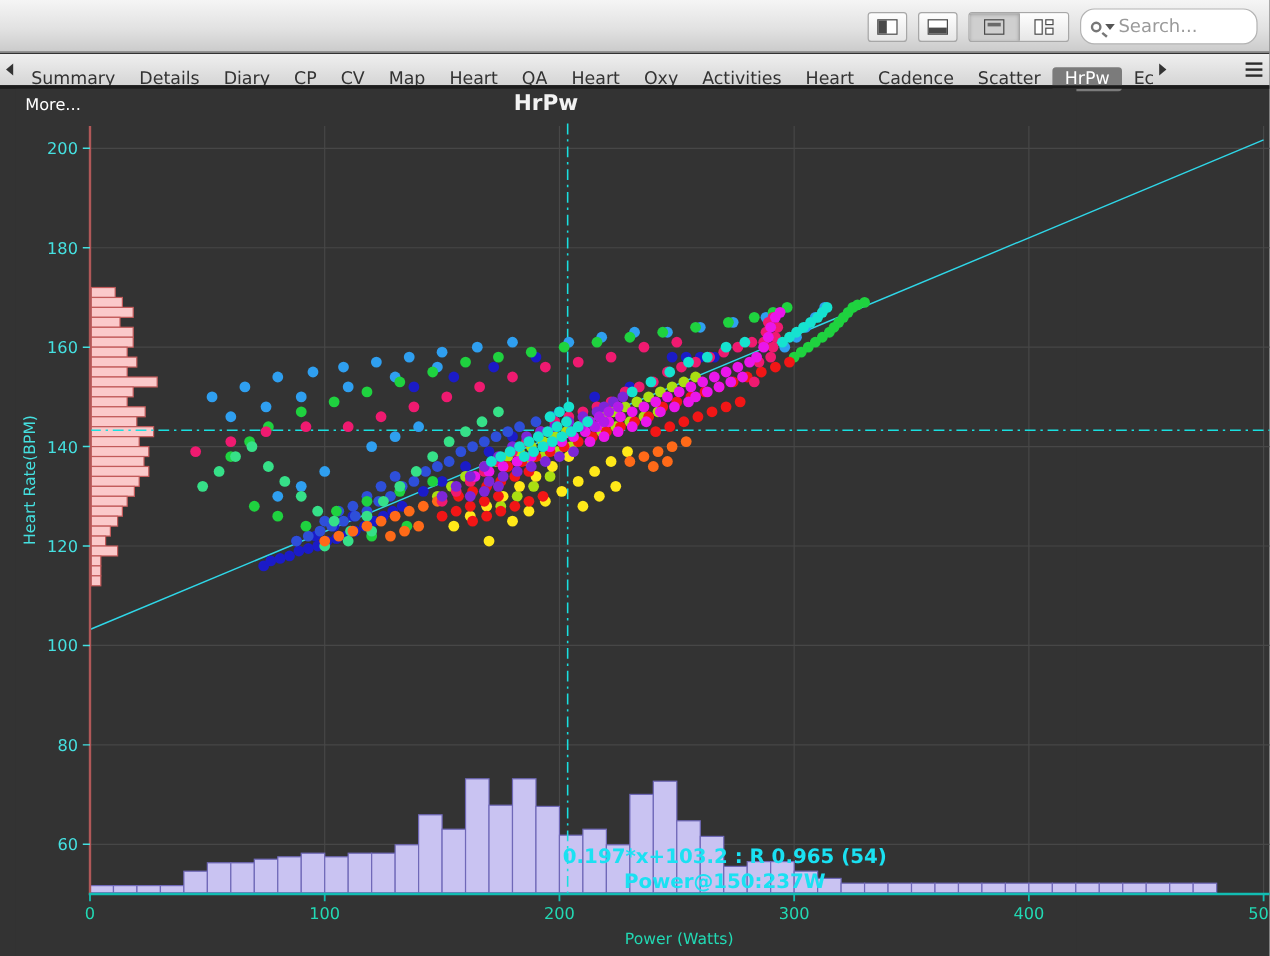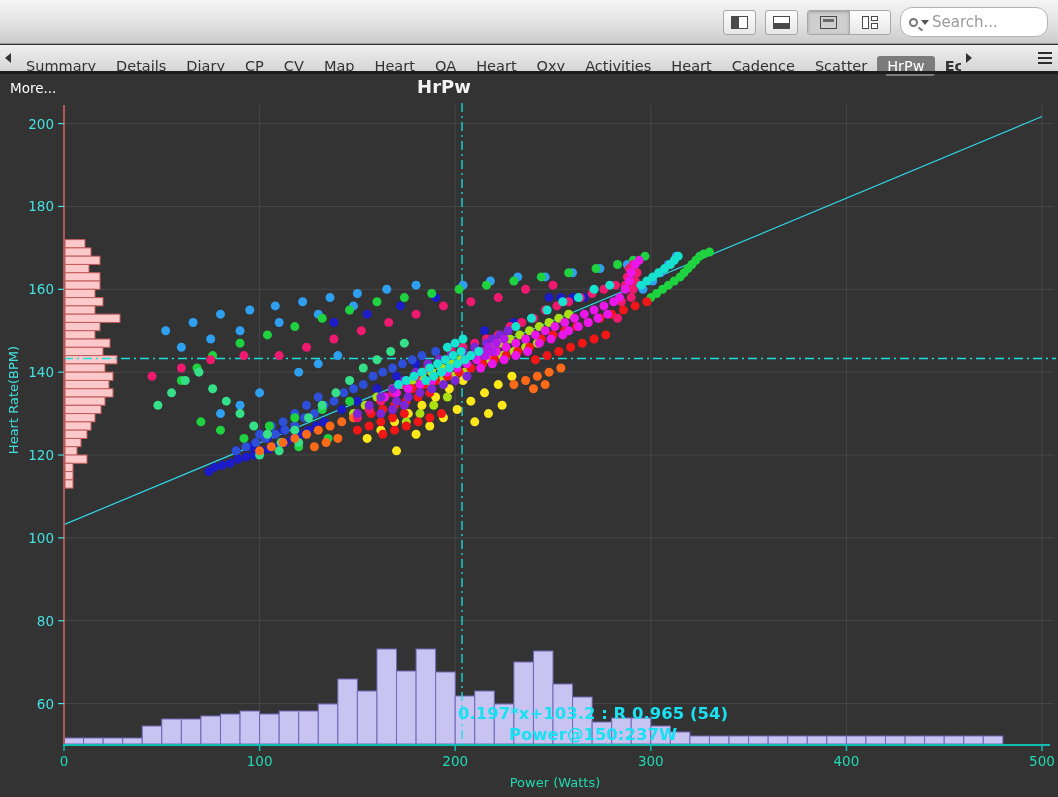--- a/index.html
+++ b/index.html
@@ -38,27 +38,27 @@
 
   
   .tabbar { position:absolute; top:45px; left:0; width:1058px; height:26px;
             background:linear-gradient(#efefef,#d5d5d5); display:flex; align-items:center; }
   .tb-scroll { flex:0 0 16px; display:flex; justify-content:center; }
   .tri-l { width:0; height:0; border-top:5px solid transparent; border-bottom:5px solid transparent; border-right:6px solid #333; }
   .tri-r { width:0; height:0; border-top:5px solid transparent; border-bottom:5px solid transparent; border-left:6px solid #333; }
   .sub-tabs { display:flex; align-items:center; height:24px; overflow:hidden; flex:0 1 auto;margin-top:16px; }
   .sub-tab { font-size:14.5px; color:#333; padding:2px 10px; border-radius:3px; white-space:nowrap; cursor:default; }
   .sub-tab.active { background:#7b7b7b; color:#fff; }
-  .sub-tab.trunc { max-width:26px; overflow:hidden; padding-right:0;font-weight:bold; }
+  .sub-tab.trunc { max-width:26px; overflow:hidden; padding-right:0; }
   .hamburger { position:absolute; right:6px; top:7px; width:14px; height:12px; display:flex; flex-direction:column; justify-content:space-between; }
   .hamburger i { height:2px; background:#2c2c2c; }
   .tab-sep { position:absolute; top:71px; left:0; width:1058px; height:3px; background:#1c1c1c; }
 
   
-  .chart { position:absolute; top:74px; left:2px; width:884px; height:723px; background:#333; }
+  .chart { position:absolute; top:74px; left:13px; width:884px; height:723px; background:#333; }
   .more-link { position:absolute; left:8px; top:6px; color:#fff; font-size:13.5px; }
   .chart-title { position:absolute; left:0; top:2px; width:100%; text-align:center; color:#f2f2f2; font-size:18px; font-weight:bold; }
   svg text { font-family:"DejaVu Sans","Liberation Sans",sans-serif; }
 </style>
 </head>
 <body>
 
 <div id="app">
 
   <div class="toolbar">

